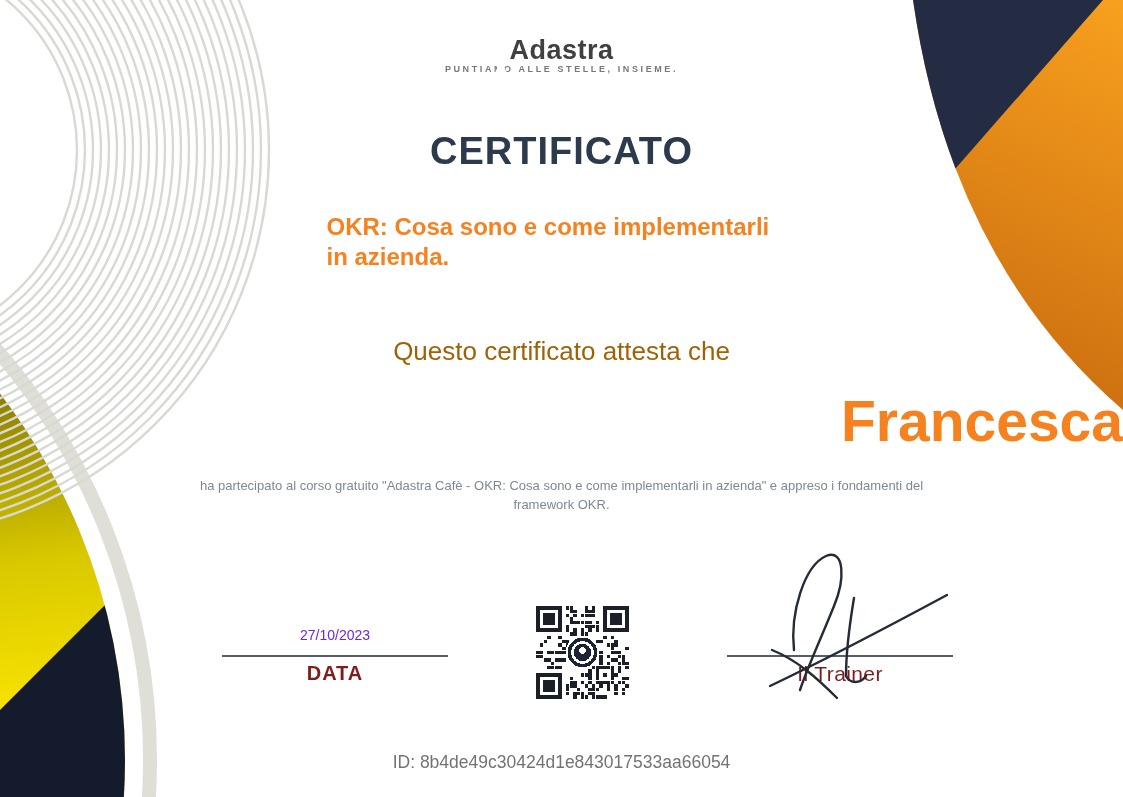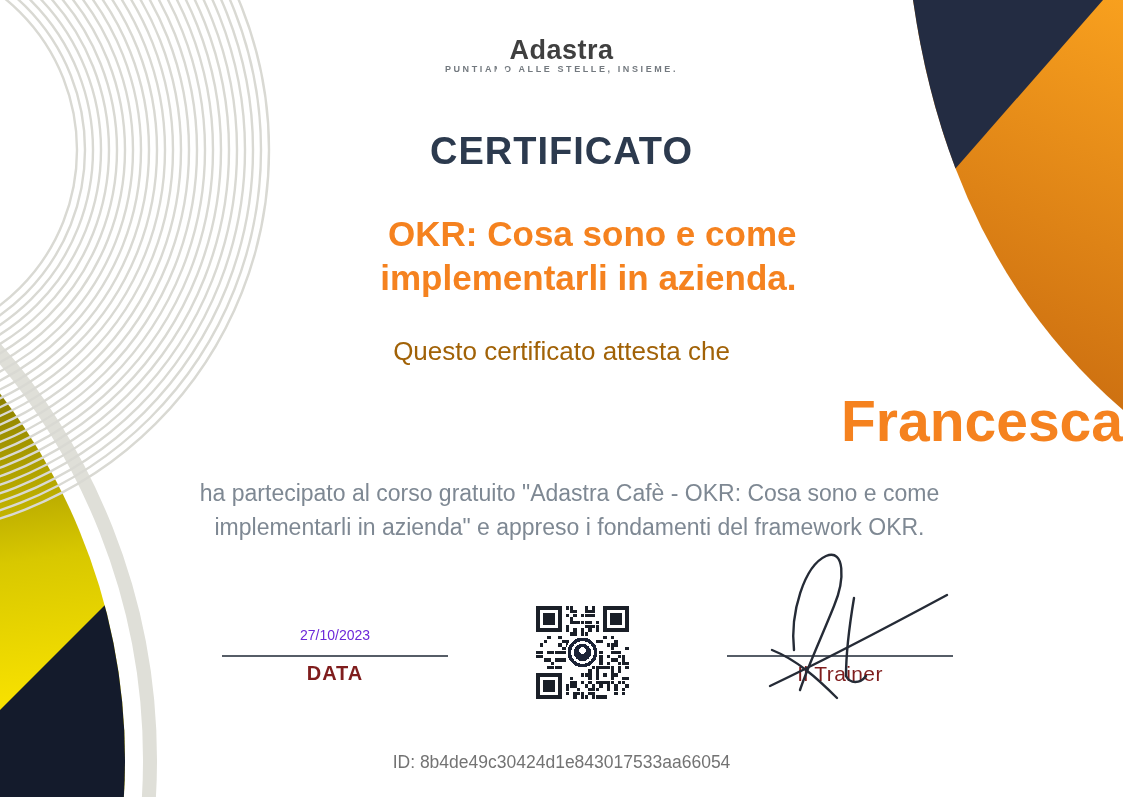--- a/index.html
+++ b/index.html
@@ -11,30 +11,30 @@
   .logo-wrap{position:absolute;left:0;right:0;top:36px;text-align:center;}
   .logo-text{font-size:27px;font-weight:800;color:#404040;letter-spacing:0.5px;line-height:1.05;}
   .logo-arrow{position:absolute;left:calc(50% - 67px);top:24px;width:0;height:0;
      border-left:6px solid transparent;border-right:6px solid transparent;border-bottom:13px solid #ffffff;}
   .tagline{font-size:9px;font-weight:700;letter-spacing:2.6px;color:#73797F;}
 
   .cert-title{position:absolute;left:0;right:0;top:130px;text-align:center;
      font-size:38px;font-weight:700;letter-spacing:1px;color:#2C3A4E;}
 
   .course-title{position:absolute;left:50%;transform:translateX(-50%);top:212px;width:470px;
-     text-align:right;font-size:35px;font-weight:700;color:#F5821F;line-height:1.26;}
+     text-align:left;font-size:24px;font-weight:700;color:#F5821F;line-height:1.26;}
 
   .attestation{position:absolute;left:0;right:0;top:336px;text-align:center;
      font-size:26px;font-weight:400;color:#a16207;}
 
   .recipient{position:absolute;left:0;right:0;top:388px;text-align:right;
      font-size:57px;font-weight:700;color:#F5821F;}
 
   .body-text{position:absolute;left:50%;transform:translateX(-50%);top:476px;width:740px;
-     text-align:center;font-size:23px;color:#7E8893;line-height:1.48;margin-left:8px;}
+     text-align:center;font-size:13px;color:#7E8893;line-height:1.48;}
   .slot{position:absolute;top:618px;width:226px;}
   .slot .value{height:34px;text-align:center;font-size:14px;color:#6d28d9;line-height:34px;}
   .slot .rule{border-top:2px solid #565D67;margin-top:3px;}
   .slot .label{margin-top:5px;text-align:center;font-size:20px;font-weight:700;
      letter-spacing:1px;color:#7f1d1d;}
   .slot .label.trainer{font-weight:400;letter-spacing:0.4px;font-size:21px;}
   .date-slot{left:222px;}
   .trainer-slot{left:727px;}
 
   .qr{position:absolute;left:536px;top:606px;}

